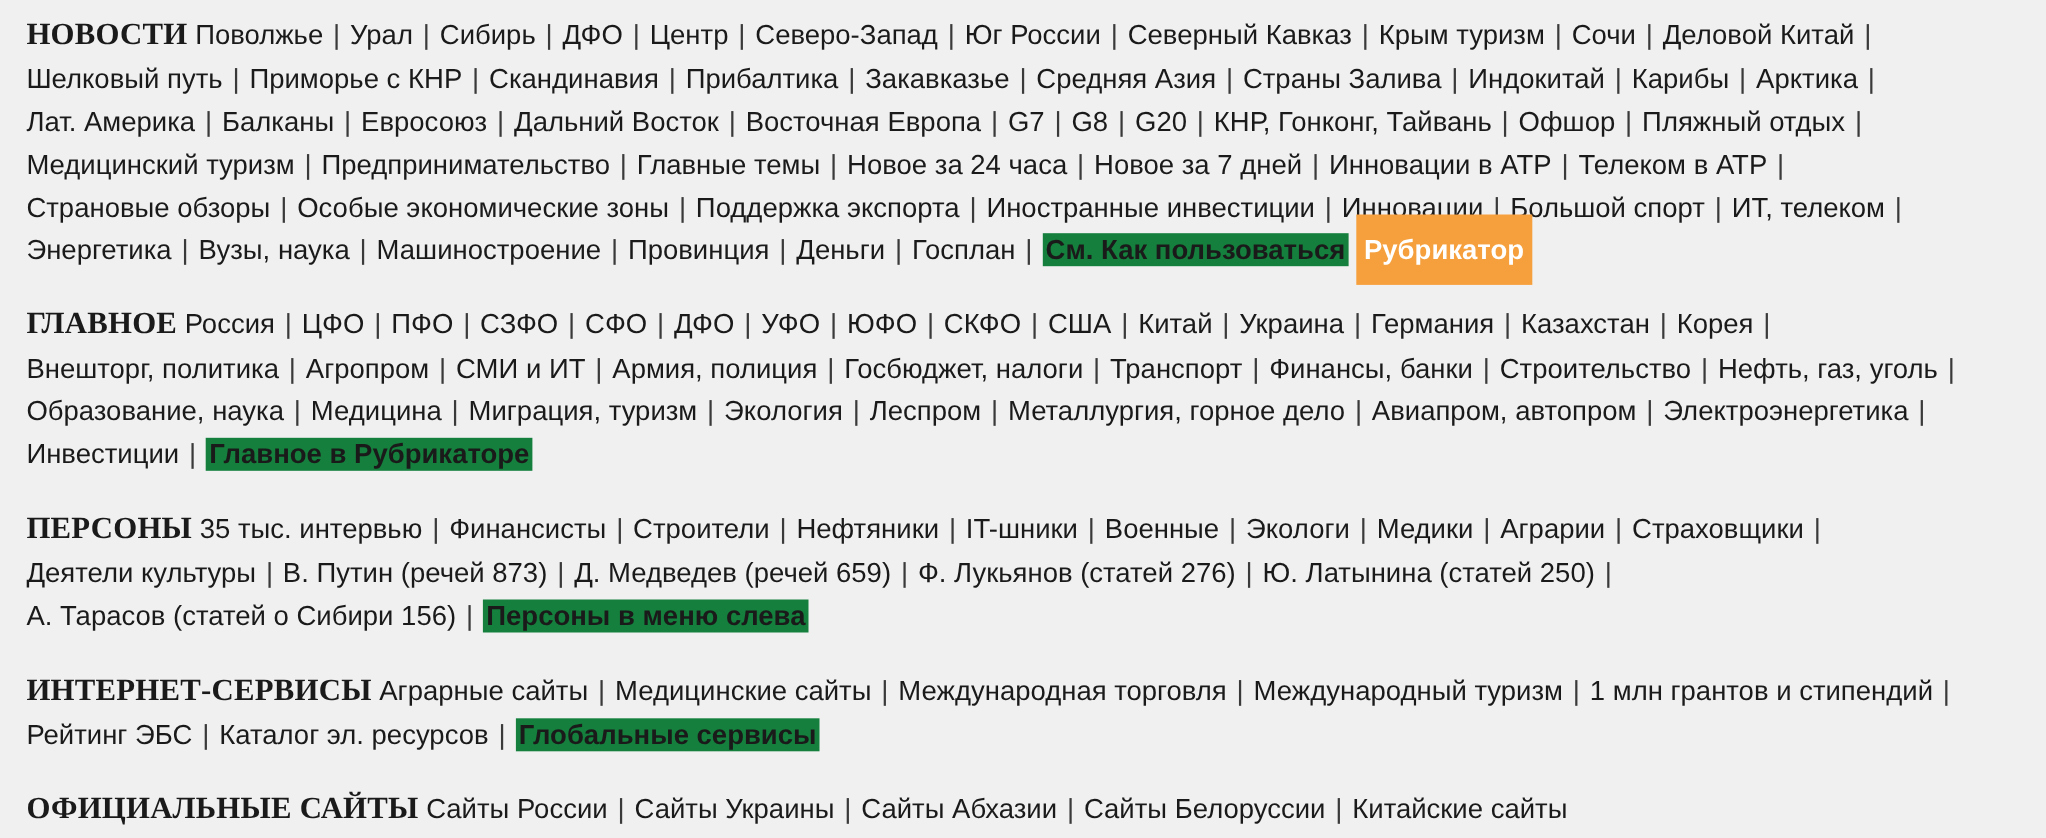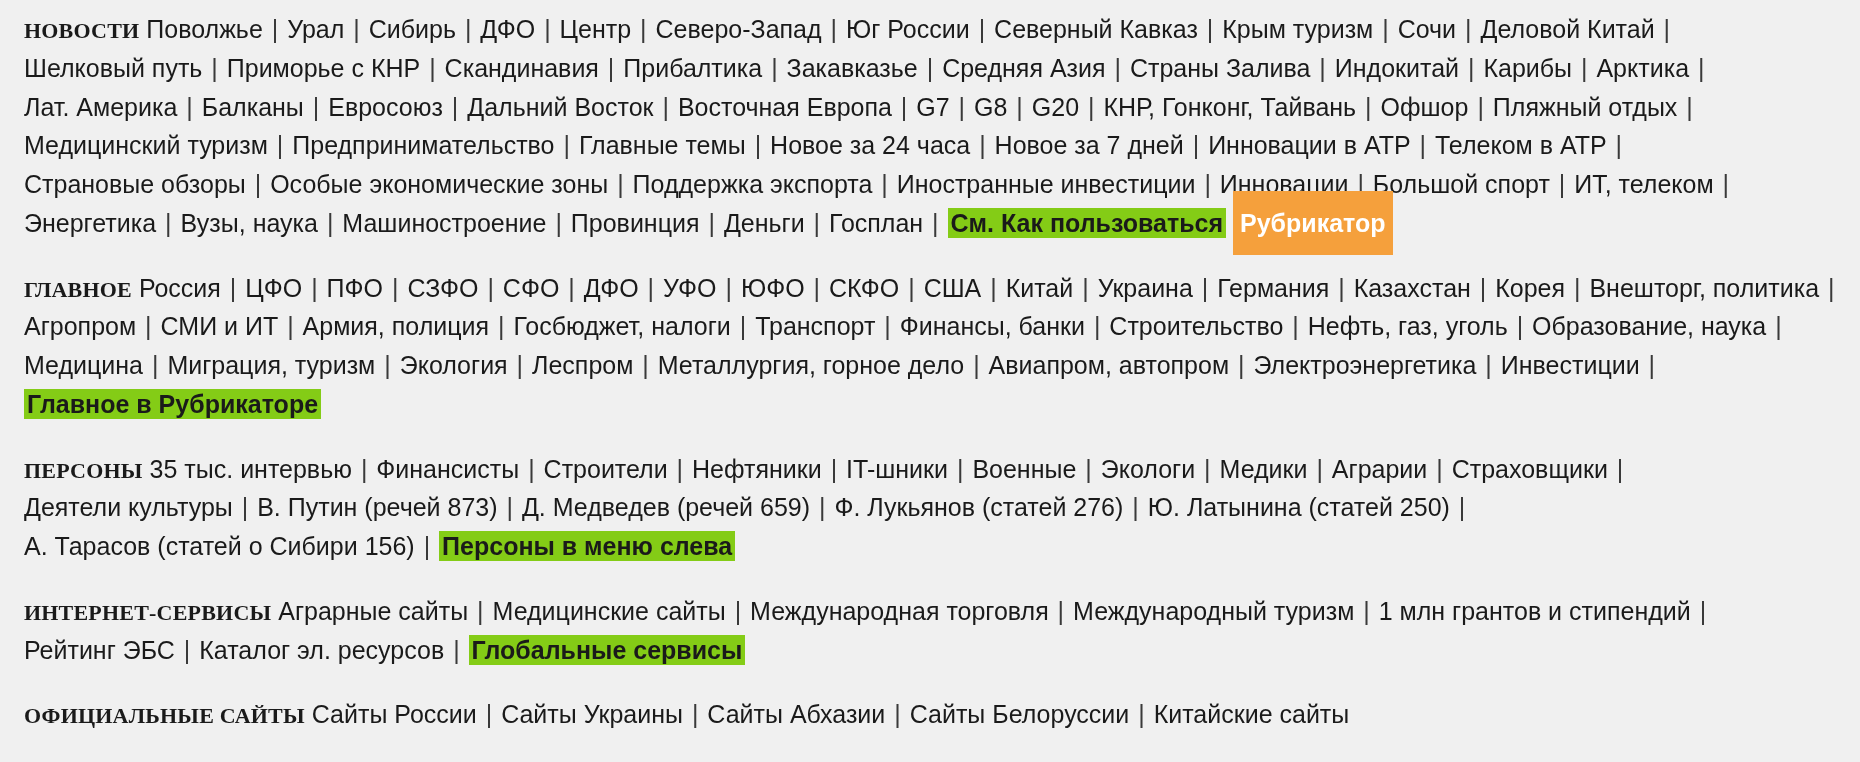--- a/index.html
+++ b/index.html
@@ -20,34 +20,34 @@
   }
   .block {
     margin-bottom: 26px;
   }
   .block:last-child {
     margin-bottom: 0;
   }
   .block-title {
     font-family: "Liberation Serif", serif;
     font-weight: bold;
-    font-size: 22px;
+    font-size: 28px;
     letter-spacing: 0.2px;
   }
   .link {
     color: #1a1a1a;
     text-decoration: none;
     white-space: nowrap;
   }
   .sep {
     color: #3a3a3a;
     padding: 0 2px;
   }
   .hl-yellow {
-    background: #84cc16;
+    background: #15803d;
     font-weight: bold;
     padding: 1px 3px;
     white-space: nowrap;
   }
   .hl-orange {
     background: #f5a03c;
     color: #ffffff;
     font-weight: bold;
     padding: 18px 7px;
     white-space: nowrap;

